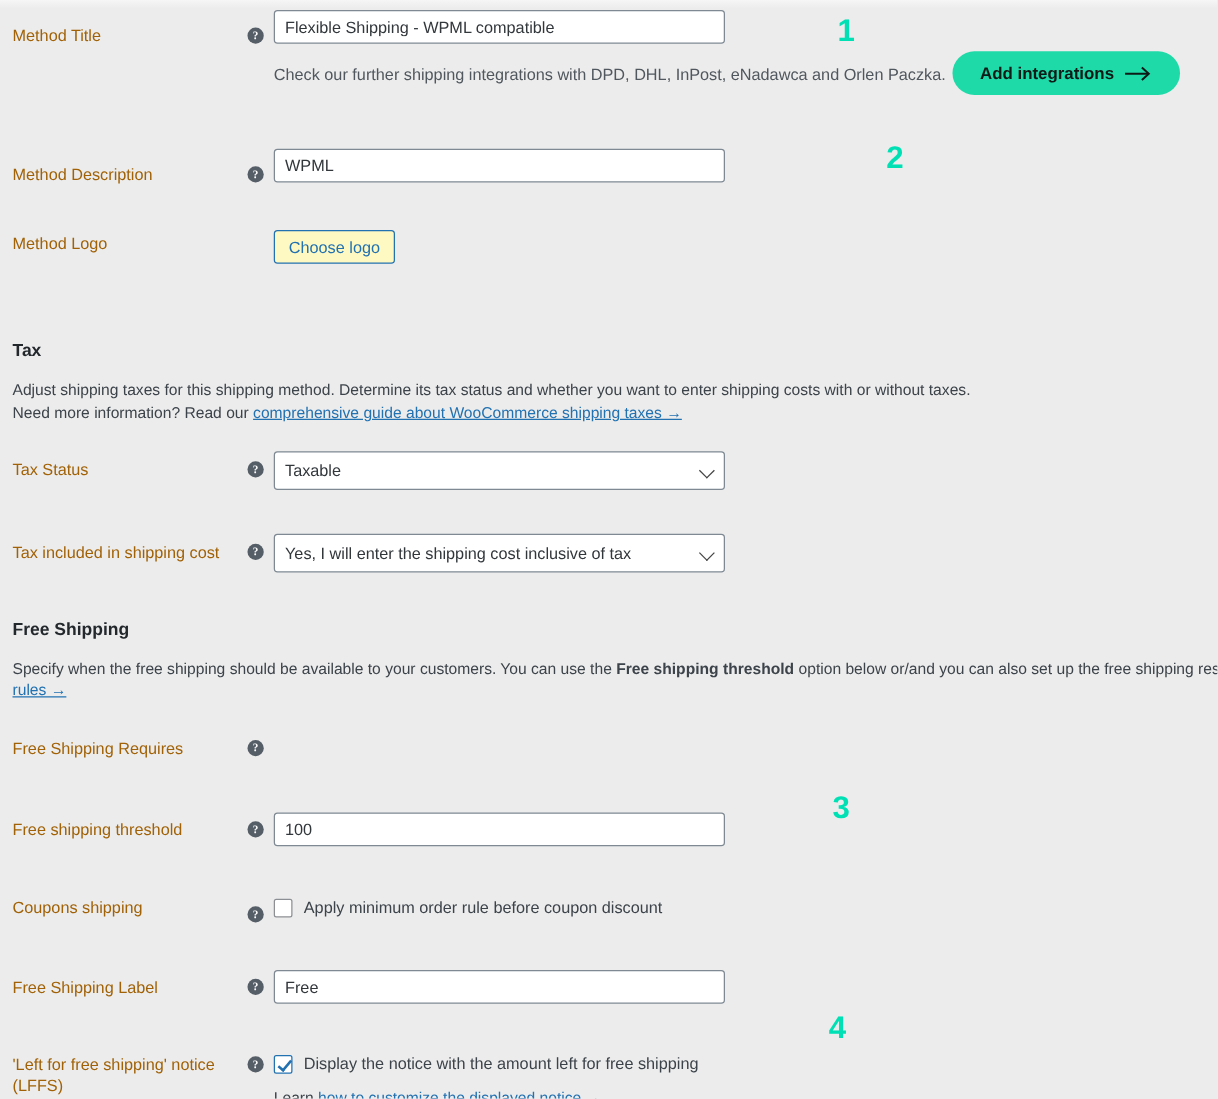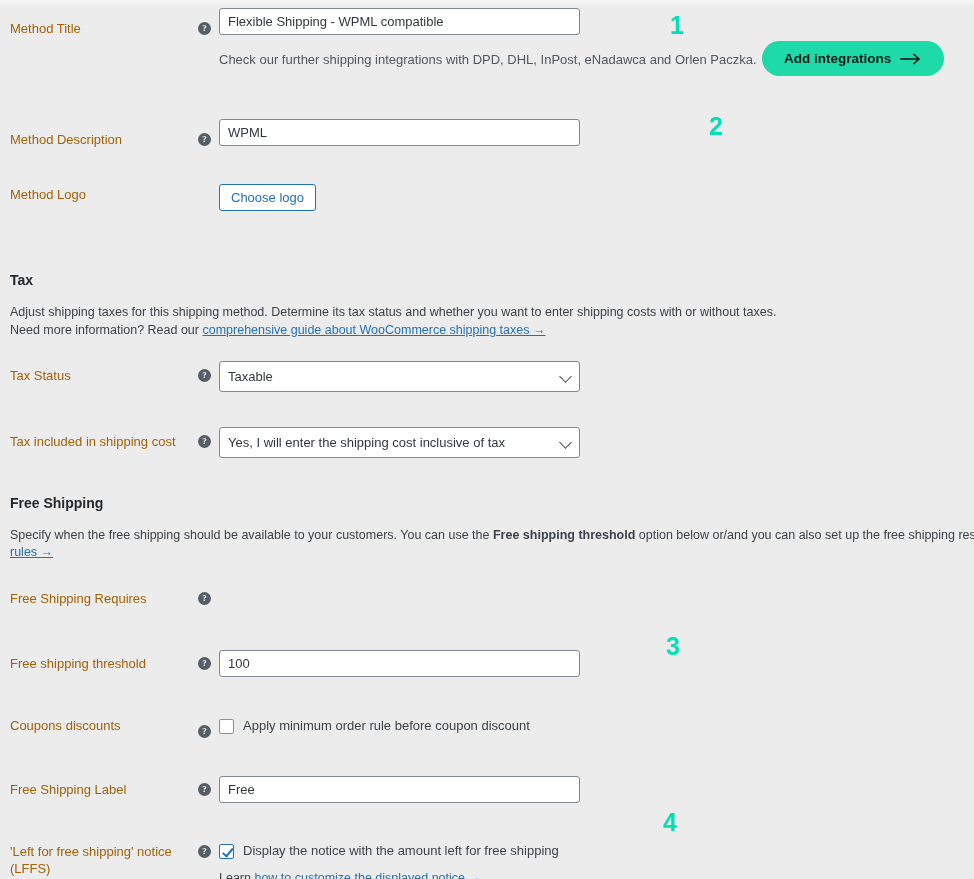--- a/index.html
+++ b/index.html
@@ -127,21 +127,21 @@
   }
 
   
   .btn-secondary {
     display: inline-block;
     padding: 0 11px;
     height: 27px;
     line-height: 25px;
     font-size: 13px;
     color: #2271b1;
-    background: #ffffff;
+    background: #fef9c3;
     border: 1px solid #2271b1;
     border-radius: 3px;
     cursor: pointer;
     font-family: "Liberation Sans", sans-serif;
   }
   .btn-pill {
     position: absolute;
     height: 35px;
     padding: 0 22px;
     border: none;
@@ -276,21 +276,21 @@
     <div class="help" style="top:8px;">?</div>
   </div>
 
   <div class="row" style="top:650px;">
     <div class="lbl" style="top:5px;">Free shipping threshold</div>
     <div class="help" style="top:7px;">?</div>
     <input class="txt ctrl" style="top: 0px;" value="100">
   </div>
 
   <div class="row" style="top:717px;">
-    <div class="lbl" style="top:0px;">Coupons discounts</div>
+    <div class="lbl" style="top:0px;">Coupons shipping</div>
     <div class="help" style="top:8px;">?</div>
     <div class="cbwrap" style="left:219px; top:1px;">
       <span class="cbox"></span>
       <span class="cb-label">Apply minimum order rule before coupon discount</span>
     </div>
   </div>
 
   <div class="row" style="top:776px;">
     <div class="lbl" style="top:5px;">Free Shipping Label</div>
     <div class="help" style="top:7px;">?</div>

